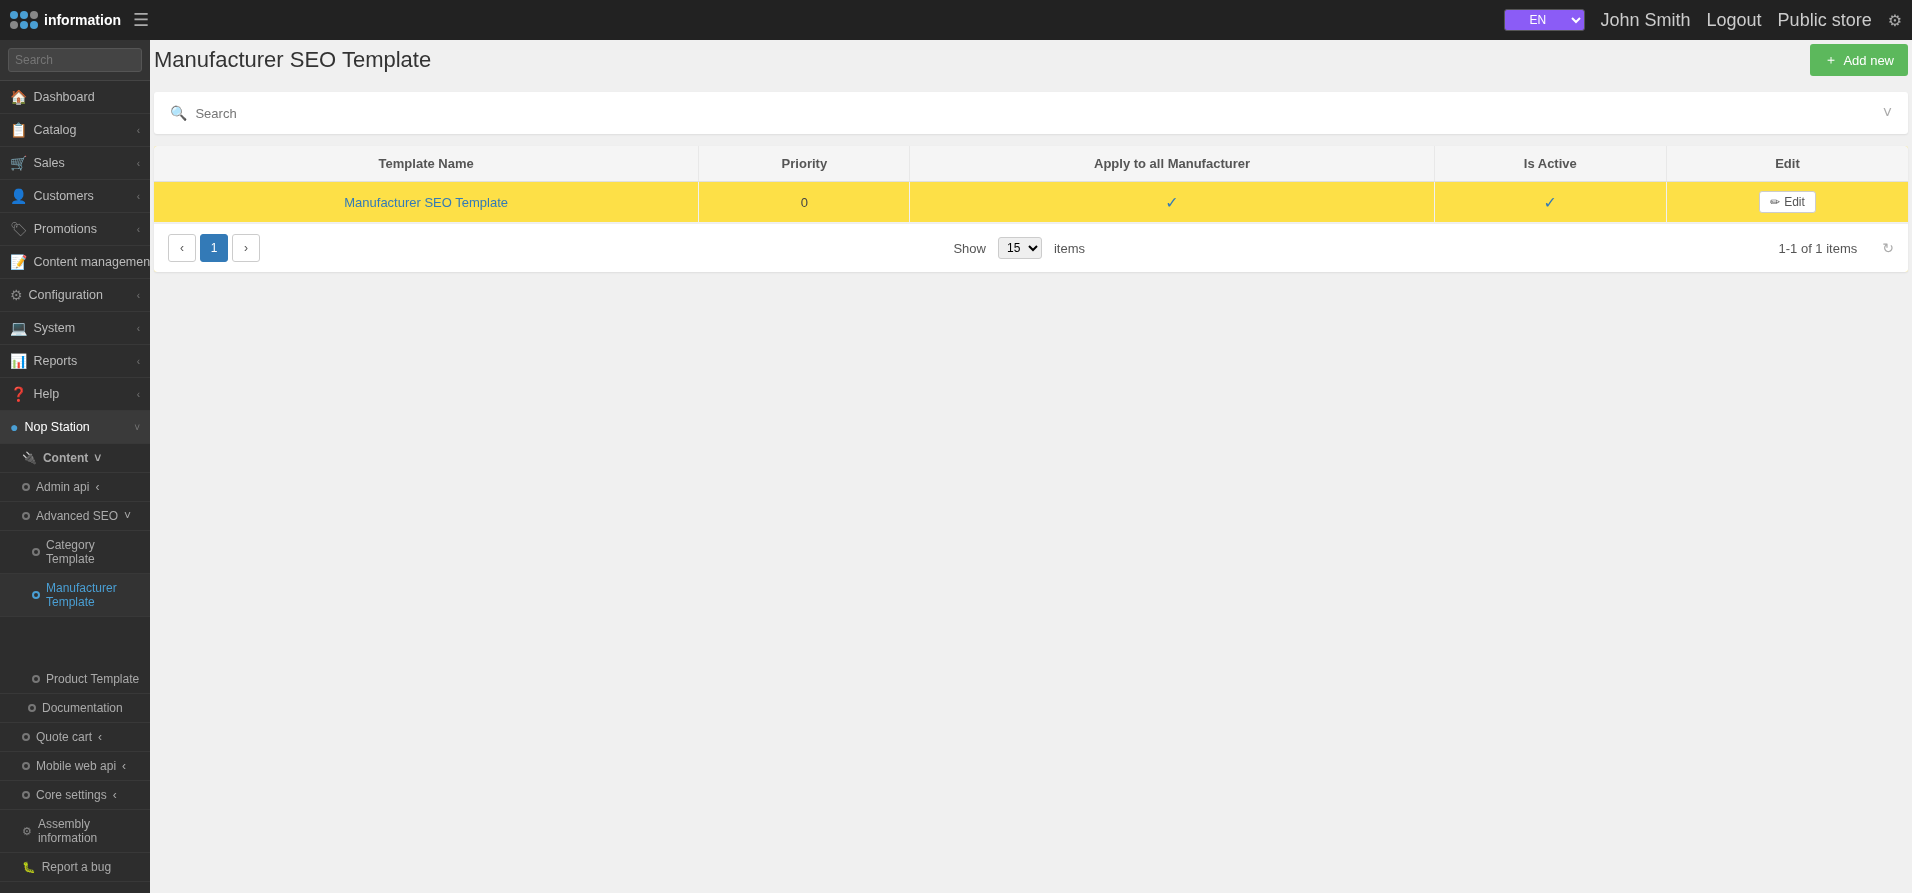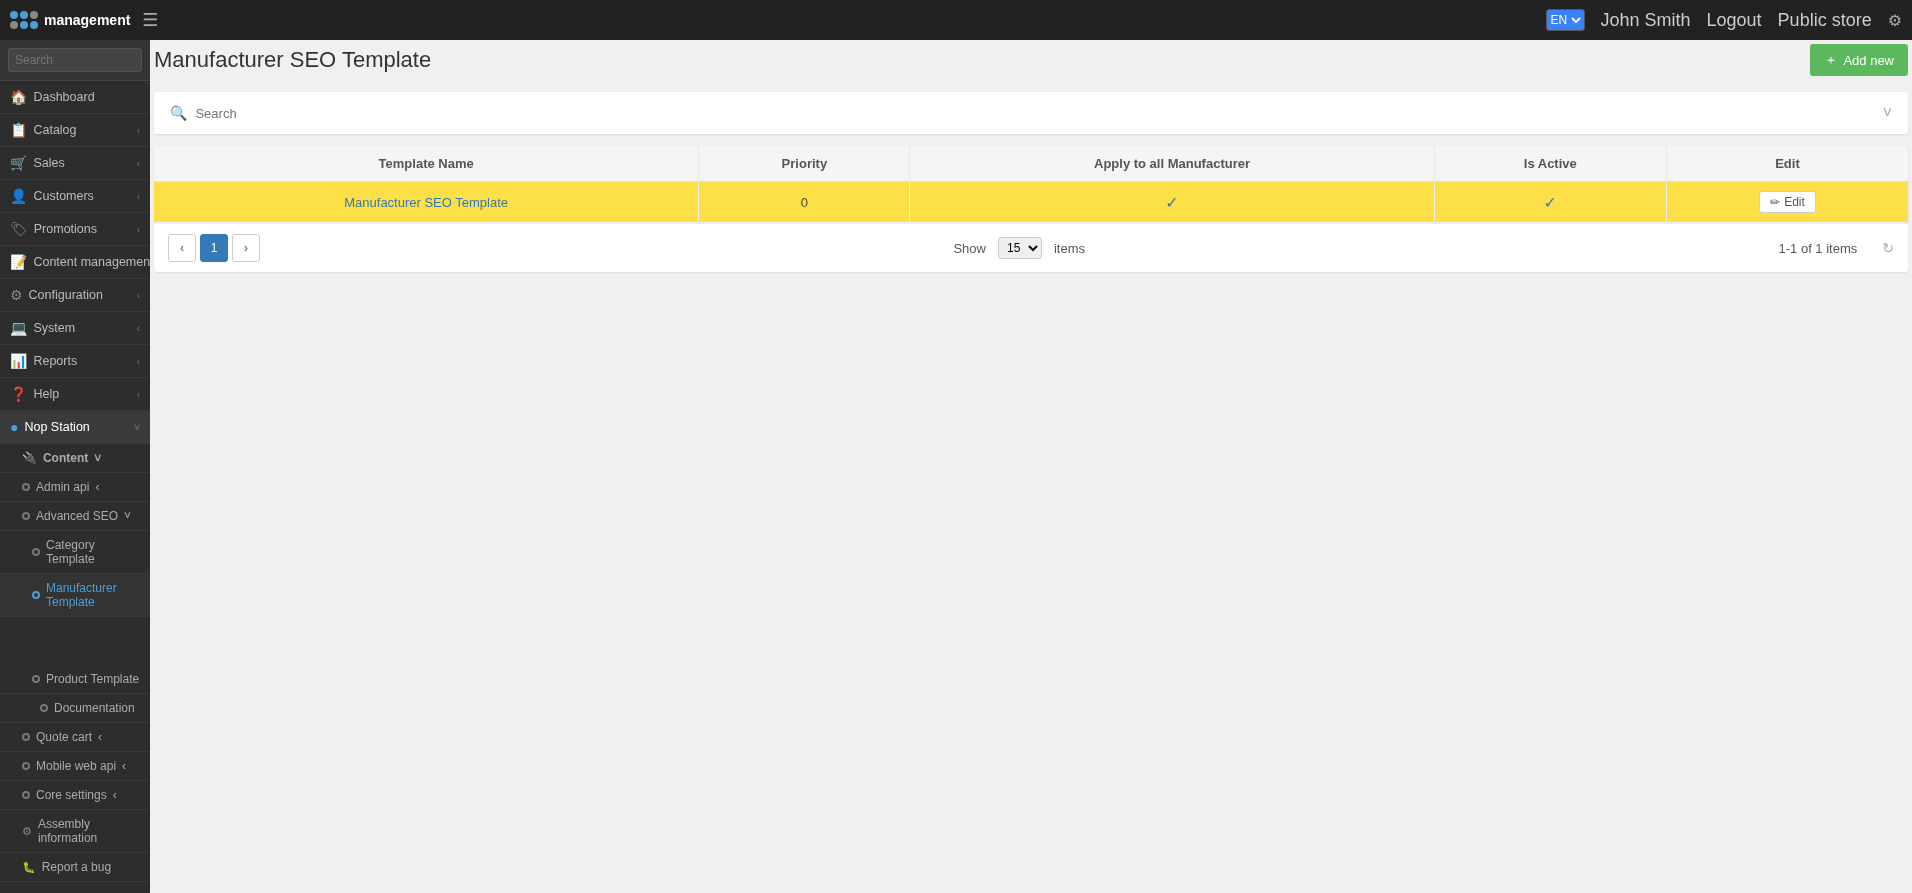--- a/index.html
+++ b/index.html
@@ -17,21 +17,21 @@
       justify-content: space-between;
       z-index: 100;
     }
     .top-navbar-left { display: flex; align-items: center; gap: 12px; }
     .nop-logo { display: flex; align-items: center; gap: 6px; color: #fff; font-weight: bold; font-size: 14px; }
     .logo-dots { display: grid; grid-template-columns: repeat(3,8px); grid-template-rows: repeat(2,8px); gap: 2px; }
     .logo-dot { width: 8px; height: 8px; border-radius: 50%; background: #888; }
     .logo-dot.active { background: #4a9fd4; }
     .hamburger { color: #aaa; font-size: 18px; cursor: pointer; }
     .top-navbar-right { display: flex; align-items: center; gap: 16px; }
-    .lang-select { background: #3b82f6; color: #fff; border: 1px solid #555; padding: 2px 0; font-size: 12px; border-radius: 3px; }
+    .lang-select { background: #8b5cf6; color: #fff; border: 1px solid #555; padding: 2px 21px; font-size: 12px; border-radius: 3px; }
     .nav-link { color: #ccc; cursor: pointer; font-size: 18px; }
     .settings-icon { color: #aaa; cursor: pointer; font-size: 16px; }
 
     
     .main-layout { display: flex; flex: 1; overflow: hidden; }
 
     
     .sidebar {
       width: 150px;
       background: #2d2d2d;
@@ -213,21 +213,21 @@
   <div class="top-navbar-left">
     <div class="nop-logo">
       <div class="logo-dots">
         <div class="logo-dot active"></div>
         <div class="logo-dot active"></div>
         <div class="logo-dot"></div>
         <div class="logo-dot"></div>
         <div class="logo-dot active"></div>
         <div class="logo-dot active"></div>
       </div>
-      <span>management</span>
+      <span>information</span>
     </div>
     <div class="hamburger">☰</div>
   </div>
   <div class="top-navbar-right">
     <select class="lang-select">
       <option>EN</option>
       <option>FR</option>
     </select>
     <span class="nav-link">John Smith</span>
     <span class="nav-link">Logout</span>
@@ -318,21 +318,21 @@
       <span>Category Template</span>
     </div>
     <div class="sidebar-sub-item active" style="padding-left:32px;">
       <span class="circle" style="border-color:#4a9fd4;"></span>
       <span>Manufacturer Template</span>
     </div>
     <div class="sidebar-sub-item" style="padding-left:32px;margin-top:48px;">
       <span class="circle"></span>
       <span>Product Template</span>
     </div>
-    <div class="sidebar-sub-item" style="padding-left:40px;">
+    <div class="sidebar-sub-item" style="padding-left:28px;">
       <span class="circle"></span>
       <span>Documentation</span>
     </div>
     <div class="sidebar-sub-item">
       <span class="circle"></span>
       <span>Quote cart</span>
       <span class="arrow">‹</span>
     </div>
     <div class="sidebar-sub-item">
       <span class="circle"></span>

